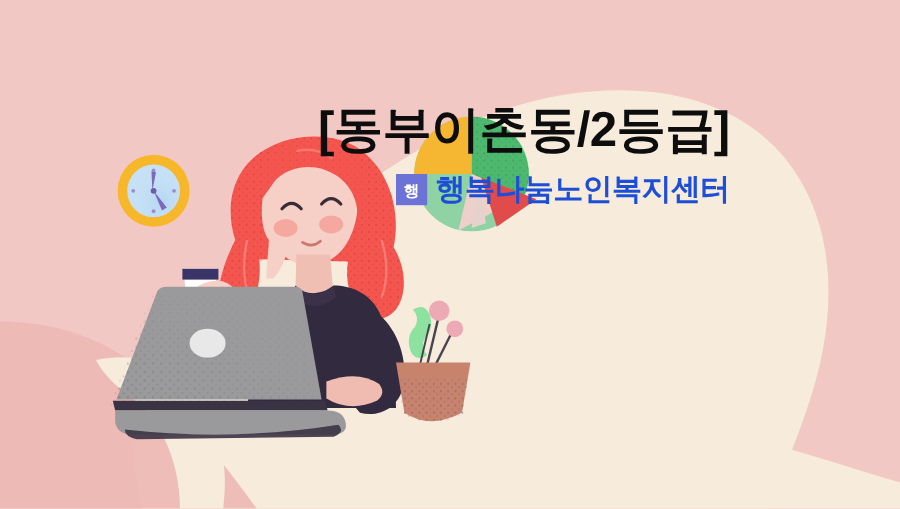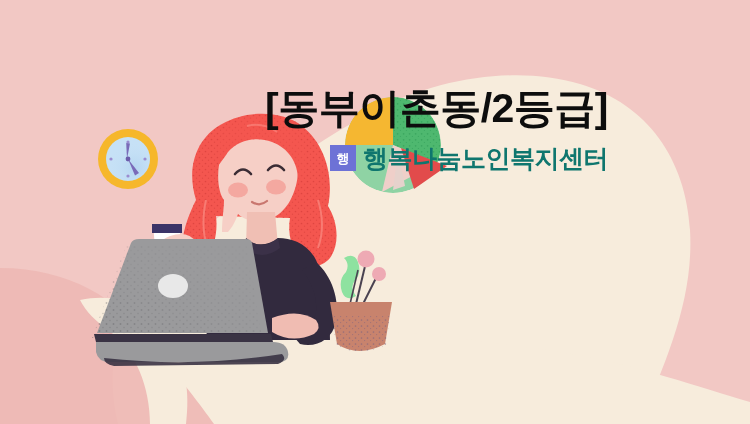--- a/index.html
+++ b/index.html
@@ -56,21 +56,21 @@
     font-size: 13px;
     font-weight: bold;
     display: flex;
     align-items: center;
     justify-content: center;
     line-height: 1;
   }
   .org-name {
     font-size: 25px;
     font-weight: bold;
-    color: #0f766e;
+    color: #1d4ed8;
     letter-spacing: -0.5px;
     line-height: 1;
   }
   .deadline {
     position: absolute;
     right: 72px;
     top: 342px;
     font-size: 17px;
     font-weight: bold;
     color: #141414;

